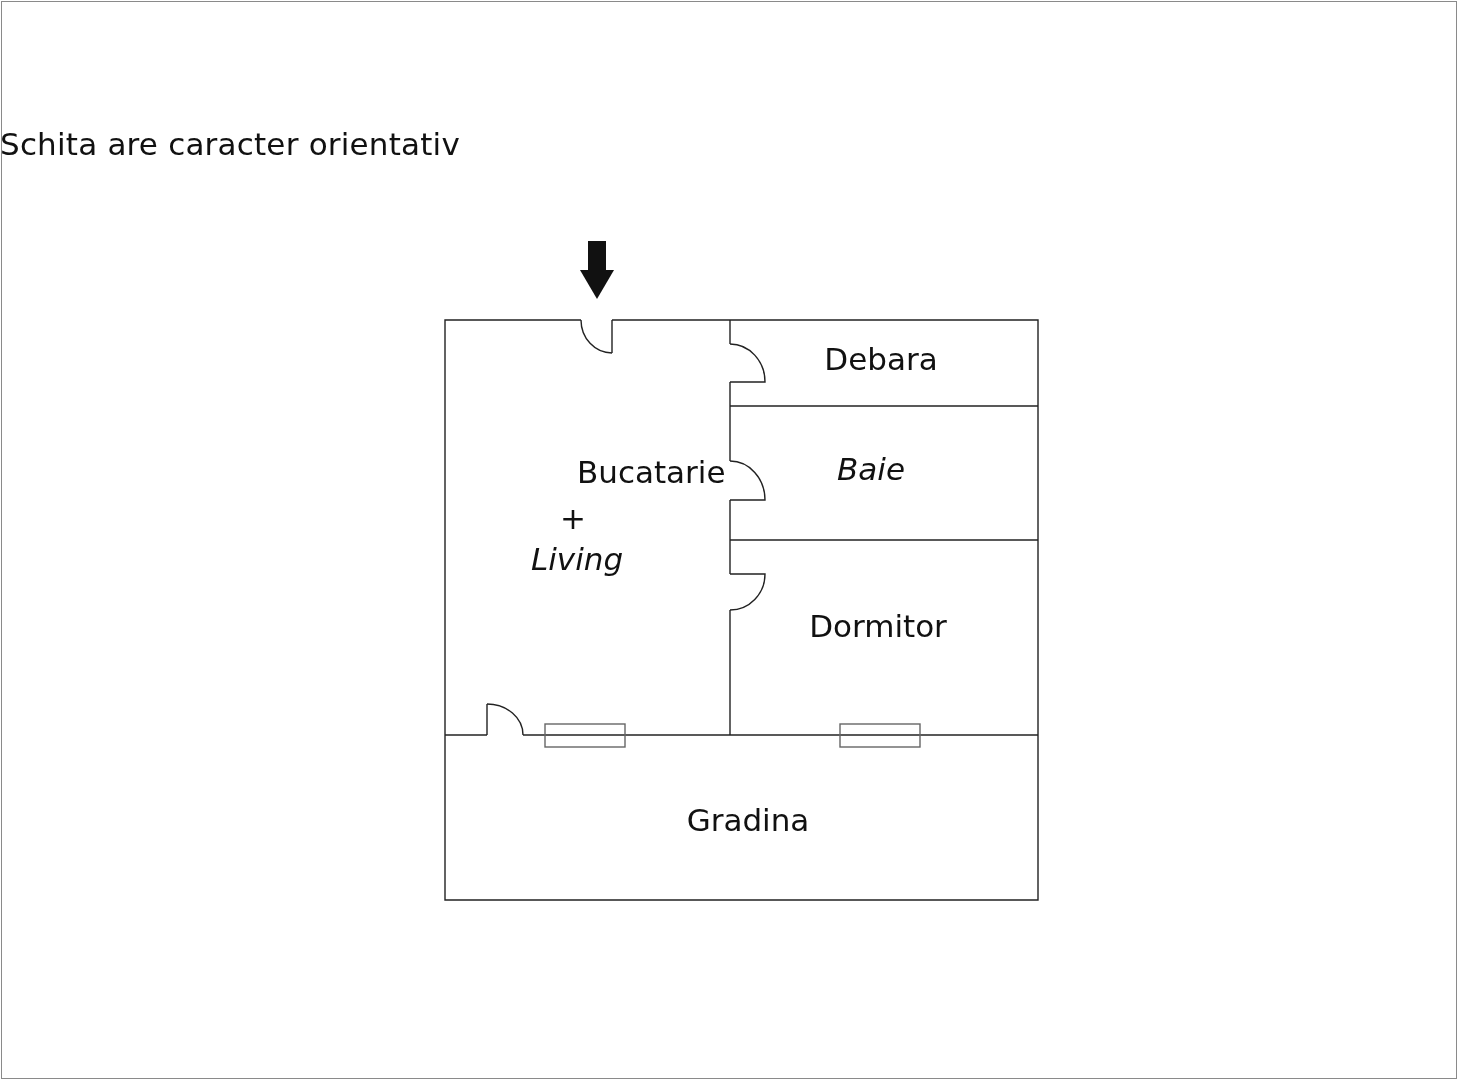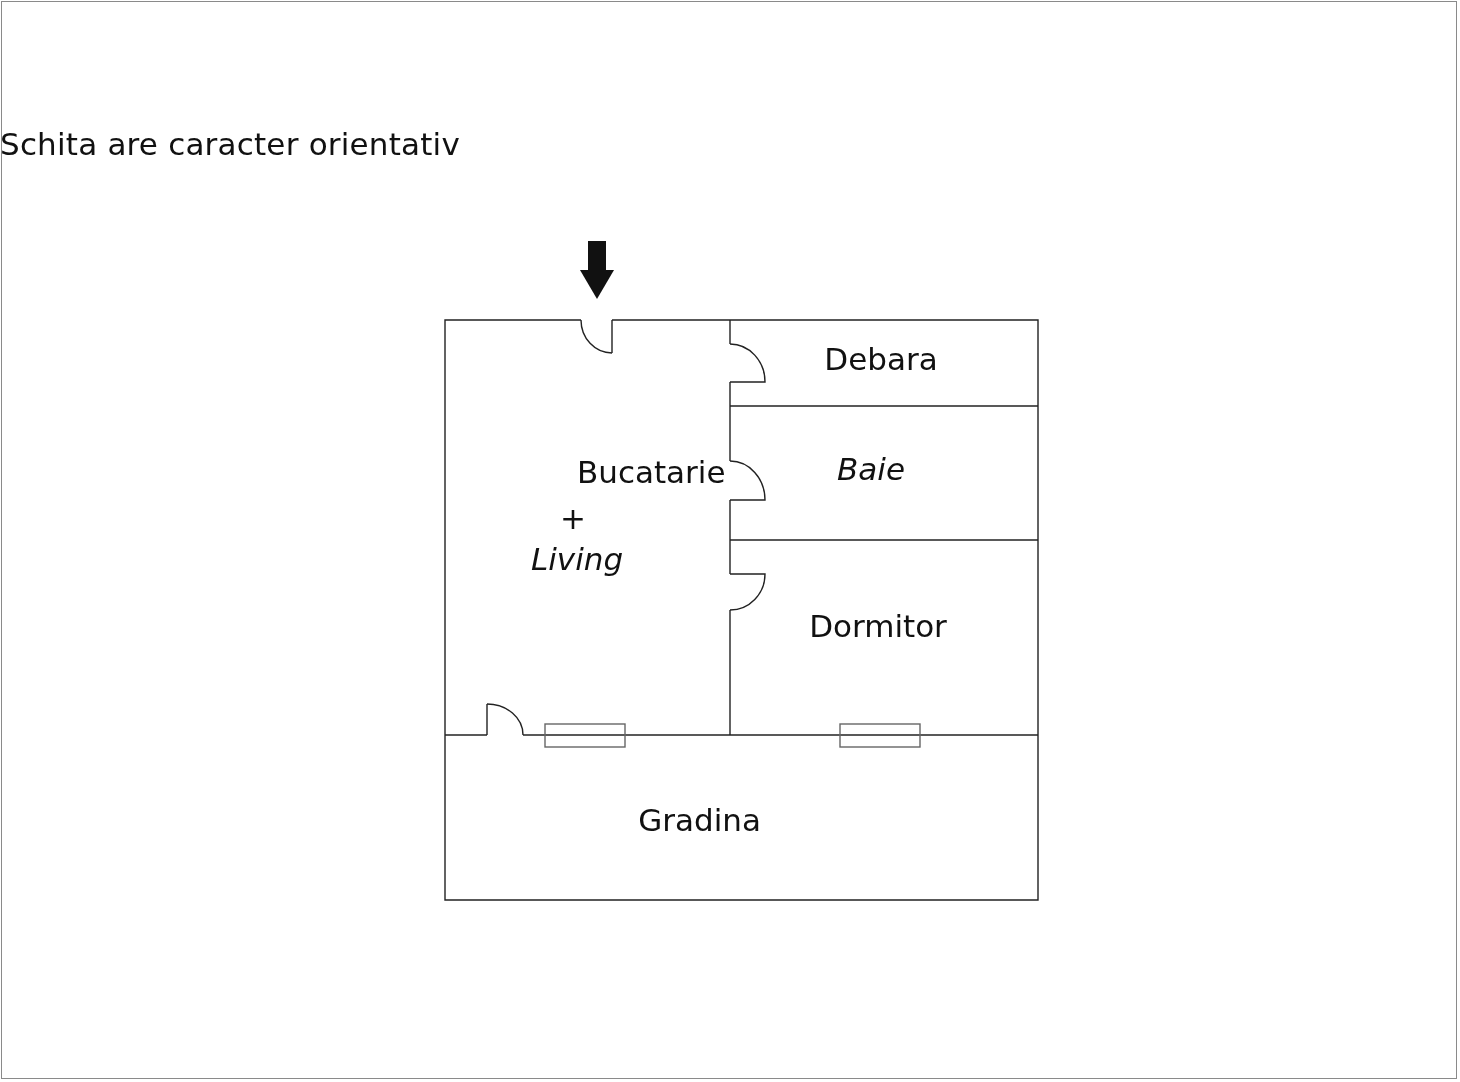--- a/index.html
+++ b/index.html
@@ -69,13 +69,13 @@
     <rect x="840" y="724" width="80" height="23"></rect>
   </g>
 </svg>
 
 <div class="label" style="left:531px; top:454px; width:140px;margin-left:46px;">Bucatarie</div>
 <div class="label" style="left:553px; top:500px; width:40px;">+</div>
 <div class="label" style="left:522px; top:541px; width:110px;font-style:italic;">Living</div>
 <div class="label" style="left:820px; top:341px; width:122px;">Debara</div>
 <div class="label" style="left:820px; top:451px; width:102px;font-style:italic;">Baie</div>
 <div class="label" style="left:800px; top:608px; width:156px;">Dormitor</div>
-<div class="label" style="left:625px; top:802px; width:136px;text-align:right;">Gradina</div>
+<div class="label" style="left:680px; top:802px; width:136px;">Gradina</div>
 
 </body></html>

